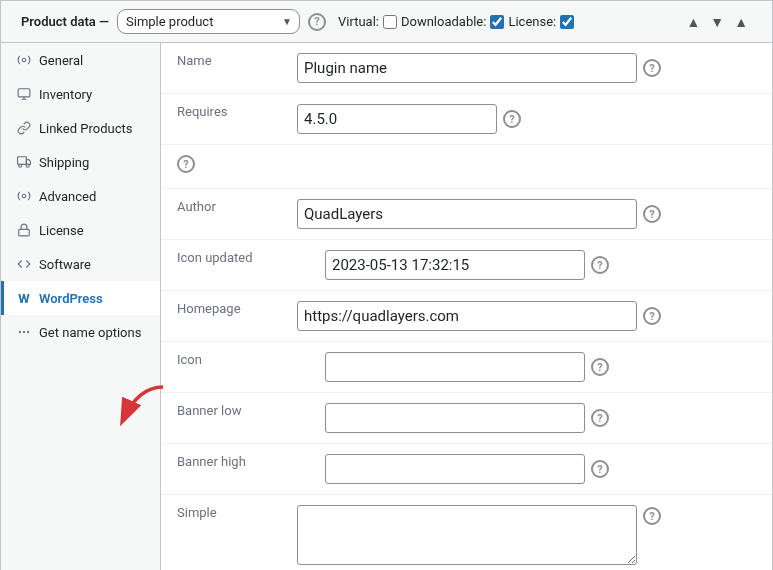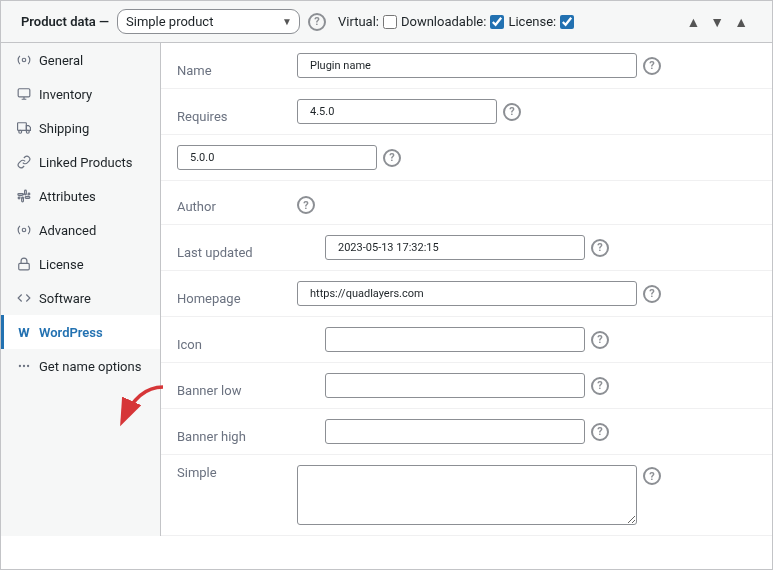--- a/index.html
+++ b/index.html
@@ -157,21 +157,21 @@
     }
 
     
     .main-content {
       flex: 1;
       padding: 0;
     }
 
     .field-row {
       display: flex;
-      align-items: flex-end;
+      align-items: flex-start;
       padding: 10px 16px;
       border-bottom: 1px solid #f0f0f1;
       min-height: 44px;
     }
 
     .field-label {
       width: 120px;
       color: #6b7280;
       font-size: 13px;
       flex-shrink: 0;
@@ -182,22 +182,22 @@
       display: flex;
       align-items: center;
       gap: 6px;
     }
 
     .field-input {
       width: 100%;
       max-width: 340px;
       border: 1px solid #8c8f94;
       border-radius: 3px;
-      padding: 5px 12px;
-      font-size: 11px;
+      padding: 5px 6px;
+      font-size: 15px;
       color: #1d2327;
       outline: none;
     }
 
     .field-input.short {
       max-width: 200px;
     }
 
     .field-input.medium {
       max-width: 260px;
@@ -303,54 +303,39 @@
               <rect x="2" y="3" width="20" height="14" rx="2"></rect>
               <path d="M8 21h8M12 17v4"></path>
             </svg>
         </span>
         <span class="sidebar-label">Inventory</span>
       </div>
 
       <div class="sidebar-item">
         <span class="sidebar-icon">
           <svg width="14" height="14" viewBox="0 0 24 24" fill="none" stroke="#6b7280" stroke-width="2">
+              <path d="M10 13a5 5 0 0 0 7.54.54l3-3a5 5 0 0 0-7.07-7.07l-1.72 1.71"></path>
+              <path d="M14 11a5 5 0 0 0-7.54-.54l-3 3a5 5 0 0 0 7.07 7.07l1.71-1.71"></path>
+            </svg>
+        </span>
+        <span class="sidebar-label">Linked Products</span>
+      </div>
+
+      <div class="sidebar-item">
+        <span class="sidebar-icon">
+          <svg width="14" height="14" viewBox="0 0 24 24" fill="none" stroke="#6b7280" stroke-width="2">
               <rect x="1" y="3" width="15" height="13" rx="1"></rect>
               <path d="M16 8h4l3 3v5h-7V8z"></path>
               <circle cx="5.5" cy="18.5" r="2.5"></circle>
               <circle cx="18.5" cy="18.5" r="2.5"></circle>
             </svg>
         </span>
         <span class="sidebar-label">Shipping</span>
       </div>
 
-      <div class="sidebar-item">
-        <span class="sidebar-icon">
-          <svg width="14" height="14" viewBox="0 0 24 24" fill="none" stroke="#6b7280" stroke-width="2">
-              <path d="M10 13a5 5 0 0 0 7.54.54l3-3a5 5 0 0 0-7.07-7.07l-1.72 1.71"></path>
-              <path d="M14 11a5 5 0 0 0-7.54-.54l-3 3a5 5 0 0 0 7.07 7.07l1.71-1.71"></path>
-            </svg>
-        </span>
-        <span class="sidebar-label">Linked Products</span>
-      </div>
-
-      <div class="sidebar-item">
-        <span class="sidebar-icon">
-          <svg width="14" height="14" viewBox="0 0 24 24" fill="none" stroke="#6b7280" stroke-width="2">
-              <path d="M14.5 10c-.83 0-1.5-.67-1.5-1.5v-5c0-.83.67-1.5 1.5-1.5s1.5.67 1.5 1.5v5c0 .83-.67 1.5-1.5 1.5z"></path>
-              <path d="M20.5 10H19V8.5c0-.83.67-1.5 1.5-1.5s1.5.67 1.5 1.5-.67 1.5-1.5 1.5z"></path>
-              <path d="M9.5 14c.83 0 1.5.67 1.5 1.5v5c0 .83-.67 1.5-1.5 1.5S8 21.33 8 20.5v-5c0-.83.67-1.5 1.5-1.5z"></path>
-              <path d="M3.5 14H5v1.5c0 .83-.67 1.5-1.5 1.5S2 16.33 2 15.5 2.67 14 3.5 14z"></path>
-              <path d="M14 14.5c0-.83.67-1.5 1.5-1.5h5c.83 0 1.5.67 1.5 1.5s-.67 1.5-1.5 1.5h-5c-.83 0-1.5-.67-1.5-1.5z"></path>
-              <path d="M15.5 9H14V7.5"></path>
-              <path d="M10 9.5c0 .83-.67 1.5-1.5 1.5H3c-.83 0-1.5-.67-1.5-1.5S2.17 8 3 8h6.5c.83 0 1.5.67 1.5 1.5z"></path>
-              <path d="M8.5 15H10v1.5"></path>
-            </svg>
-        </span>
-        <span class="sidebar-label">Attributes</span>
-      </div>
 
       <div class="sidebar-item">
         <span class="sidebar-icon">
           <svg width="14" height="14" viewBox="0 0 24 24" fill="none" stroke="#6b7280" stroke-width="2">
               <circle cx="12" cy="12" r="3"></circle>
               <path d="M19.07 4.93a10 10 0 0 1 0 14.14M4.93 4.93a10 10 0 0 0 0 14.14"></path>
             </svg>
         </span>
         <span class="sidebar-label">Advanced</span>
       </div>
@@ -405,34 +390,34 @@
       <div class="field-row">
         <span class="field-label">Requires</span>
         <div class="field-input-wrap">
           <input type="text" class="field-input short" value="4.5.0" style="">
           <span class="field-help">?</span>
         </div>
       </div>
 
       <div class="field-row">
         <div class="field-input-wrap">
-          <input type="text" class="field-input short" value="5.0.0" style="">
           <span class="field-help">?</span>
         </div>
       </div>
 
       <div class="field-row">
         <span class="field-label">Author</span>
         <div class="field-input-wrap">
-          <span class="field-help">?</span>
-        </div>
-      </div>
-
-      <div class="field-row">
-        <span class="field-label">Last updated</span>
+          <input type="text" class="field-input" value="QuadLayers" style="">
+          <span class="field-help">?</span>
+        </div>
+      </div>
+
+      <div class="field-row">
+        <span class="field-label">Icon updated</span>
         <div class="field-input-wrap">
           <input type="text" class="field-input medium" value="2023-05-13 17:32:15" style="">
           <span class="field-help">?</span>
         </div>
       </div>
 
       <div class="field-row">
         <span class="field-label">Homepage</span>
         <div class="field-input-wrap">
           <input type="text" class="field-input" value="https://quadlayers.com" style="">

